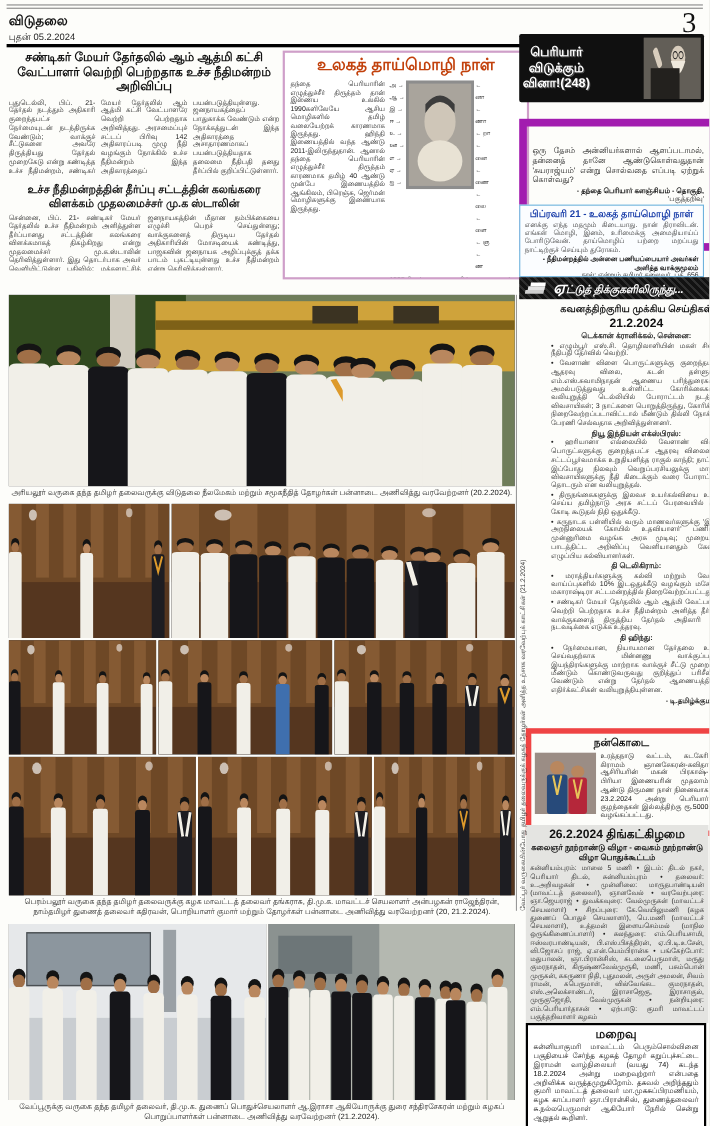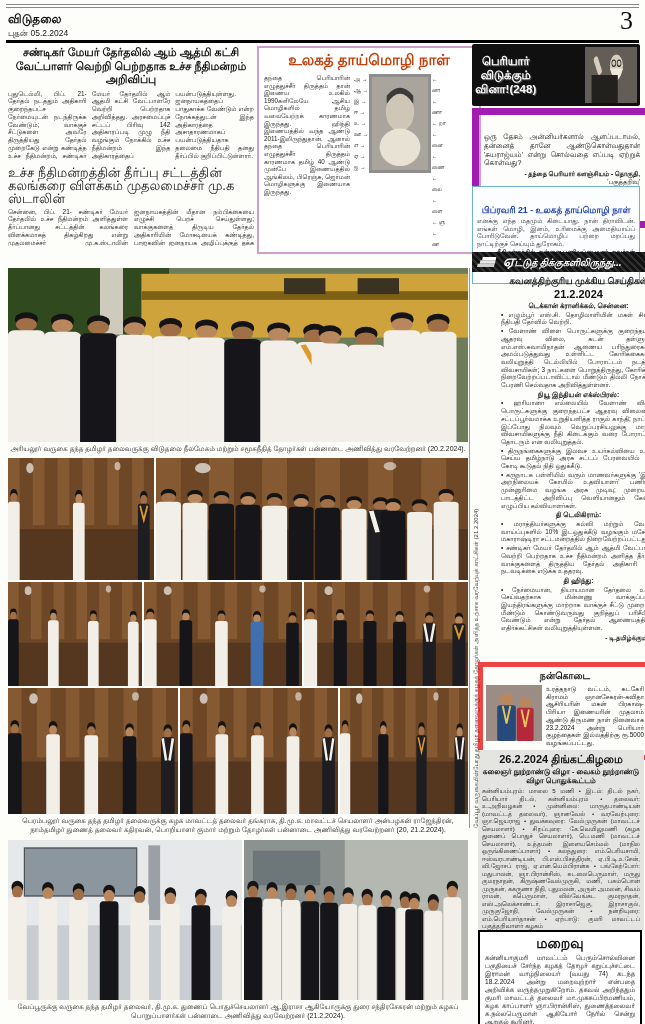--- a/index.html
+++ b/index.html
@@ -5,21 +5,21 @@
   html,body{margin:0;padding:0;background:#e8e8e4;}
   .page{position:relative;width:645px;height:1024px;margin:0 auto;background:#fdfdfa;
         font-family:"Liberation Sans",sans-serif;color:#111;overflow:hidden;}
   .abs{position:absolute;}
   .rule{background:#888;height:1px;}
   .thick{background:#000;height:3px;}
   .masthead{font-family:"Liberation Serif",serif;font-weight:bold;font-size:12px;}
   .m-date{font-size:8.5px;color:#222;}
   .pageno{font-family:"Liberation Serif",serif;font-size:26px;}
   .h1a{font-weight:bold;font-size:11px;line-height:13.5px;text-align:center;}
-  .h2a{font-weight:normal;font-size:13px;line-height:13px;margin-top:4px;}
+  .h2a{font-weight:bold;font-size:10px;line-height:13px;text-align:center;margin-top:4px;}
   .b3{margin-top:3px;column-count:3;column-gap:5px;font-size:6.4px;line-height:7.8px;
       text-align:justify;height:72px;overflow:hidden;color:#222;}
   .b2{margin-top:3px;column-count:2;column-gap:6px;font-size:6.4px;line-height:7.8px;
       text-align:justify;height:70px;overflow:hidden;color:#222;}
   .mbox{border:2px solid #cf9fc9;background:#fff;padding:2px 5px;overflow:hidden;}
   .mtitle{text-align:center;font-weight:bold;font-size:15px;color:#c2410c;margin:1px 0 3px;}
   .mrow{display:flex;gap:4px;}
   .mcol{width:86px;font-size:6.3px;line-height:7.6px;text-align:justify;color:#222;}
   .mright{flex:1;}
   .imgrow{display:flex;align-items:stretch;gap:1px;}
@@ -28,21 +28,21 @@
   .lettersR div::before{content:"← ";}
   .mimg{width:62px;height:99px;}
   .mrtext{font-size:6.3px;line-height:7.6px;text-align:justify;color:#222;margin-top:2px;}
   .pbox{background:#101010;display:flex;gap:3px;padding:3px;border-radius:2px;}
   .ptitle{width:54%;color:#fff;font-weight:bold;font-size:11.5px;line-height:14px;
           text-align:center;align-self:center;text-shadow:1px 1px 0 #555;}
   .pphoto{width:46%;}
   .qbox{border:7px solid #a21caf;padding:18px 5px;font-size:7.2px;line-height:8.8px;text-align:justify;overflow:hidden;}
   .qatt{text-align:right;font-weight:bold;font-size:6.4px;line-height:8px;margin-top:2px;}
   .qatt2{text-align:right;font-size:6.4px;line-height:8px;}
-  .febbox{border:1.5px solid #6db2dc;background:#fbfdff;padding:18px 4px;overflow:hidden;}
+  .febbox{border:1.5px solid #6db2dc;background:#fbfdff;padding:2px 4px;overflow:hidden;}
   .febh{text-align:center;font-weight:bold;font-size:8.8px;color:#1b3faa;margin-bottom:1px;}
   .febb{font-size:6.4px;line-height:7.6px;text-align:justify;color:#333;}
   .feba{text-align:right;font-weight:bold;font-size:6.1px;line-height:7.4px;margin-top:1px;}
   .feba2{text-align:right;font-size:6.1px;line-height:7.4px;}
   .banner{background:repeating-linear-gradient(45deg,#121212 0 3px,#2e2e2e 3px 5px);
           display:flex;align-items:center;gap:4px;padding:0 5px;color:#fff;}
   .bantext{font-weight:bold;font-style:italic;font-size:10px;letter-spacing:-.2px;white-space:nowrap;}
   .bantext::first-letter{font-size:15px;}
   .news{overflow:hidden;}
   .newsh{text-align:center;font-weight:bold;font-size:8.8px;}
@@ -55,21 +55,21 @@
   .dbox{border:5px solid #ef4444;padding:3px;overflow:hidden;}
   .dtitle{text-align:center;font-weight:bold;font-size:9.5px;margin-bottom:2px;}
   .drow{display:flex;gap:4px;}
   .dphoto{width:56px;height:56px;flex:none;}
   .dtext{flex:1;font-size:6.4px;line-height:7.7px;text-align:justify;}
   .ebox{background:#e4e4e1;padding:3px 4px;overflow:hidden;}
   .eh{text-align:center;font-weight:bold;font-size:11px;}
   .esub{text-align:center;font-weight:bold;font-size:7.2px;line-height:8.6px;margin:1px 0 2px;}
   .ebody{font-size:6.2px;line-height:7.5px;text-align:justify;color:#222;}
   .obox{border:2.5px solid #000;padding:3px 5px;overflow:hidden;background:#fff;}
-  .otitle{text-align:center;font-weight:bold;font-size:14px;margin-bottom:1px;}
+  .otitle{text-align:center;font-weight:bold;font-size:11px;margin-bottom:1px;}
   .obody{font-size:6.6px;line-height:8px;text-align:justify;}
   .photoh{font-weight:bold;font-size:12.5px;text-align:center;}
   .ph{position:absolute;overflow:hidden;background:#555;}
   .cap{font-size:7px;line-height:9px;text-align:center;color:#222;}
   .vcap{writing-mode:vertical-rl;transform:rotate(180deg);font-size:6px;line-height:10px;
         color:#333;overflow:hidden;height:100%;}
   .vwrap{border-left:1px solid #999;padding-left:1px;}
 </style>
 </head>
 <body>
@@ -126,21 +126,21 @@
               <div>ளை</div>
               <div>ஞ</div>
               <div>ண</div>
             </div>
         </div>
         <div class="mrtext">1935லிருந்து தமிழ் எழுத்துச் சீர்திருத்தங்களை அச்சு, அச்சு ஒலி இயந்திரங்களையும் சேர்த்து, நீண்டிருந்த வரிசைகளைப் பகுத்து, குடிஅரசிலும் விடுதலையிலும் பயன்படுத்தினார் பெரியார். தந்தை பெரியாரின் நூற்றாண்டு விழாவையொட்டி அவர் உருவாக்கிய தமிழ் எழுத்துச் சீர்திருத்தத்தை தமிழ்நாடு அரசு ஏற்று, இனி அரசாங்க ஆவணங்களில் இந்த எழுத்துச் சீர்திருத்த முறைதான் பின்பற்றப்படும் என்று அப்போதைய முதல்வர் எம்.ஜி.ஆர். பெரியார் நூற்றாண்டை ஒட்டி நடைமுறைப்படுத்தியது குறிப்பிடத்தக்கது.</div>
       </div>
     </div>
   </div>
 
-  <div class="abs pbox" style="left:472px;top:44px;width:162px;height:56px;gap:48px;">
+  <div class="abs pbox" style="left:472px;top:31px;width:162px;height:56px;gap:48px;">
     <div class="ptitle">பெரியார் விடுக்கும் வினா!(248)</div>
     <div class="pphoto">
       <svg viewBox="0 0 80 52" width="100%" height="100%" preserveAspectRatio="none">
         <rect width="80" height="52" fill="#6a665f"></rect>
         <rect width="80" height="52" fill="#57534c" opacity=".4"></rect>
         <circle cx="48" cy="17" r="10" fill="#d8cdbd"></circle>
         <path d="M38 20 Q48 42 58 20 Z" fill="#efe9dd"></path>
         <circle cx="44" cy="15" r="3" fill="none" stroke="#222" stroke-width="1"></circle>
         <circle cx="52" cy="15" r="3" fill="none" stroke="#222" stroke-width="1"></circle>
         <rect x="16" y="8" width="7" height="18" rx="3" fill="#d8cdbd" transform="rotate(-28 20 17)"></rect>

